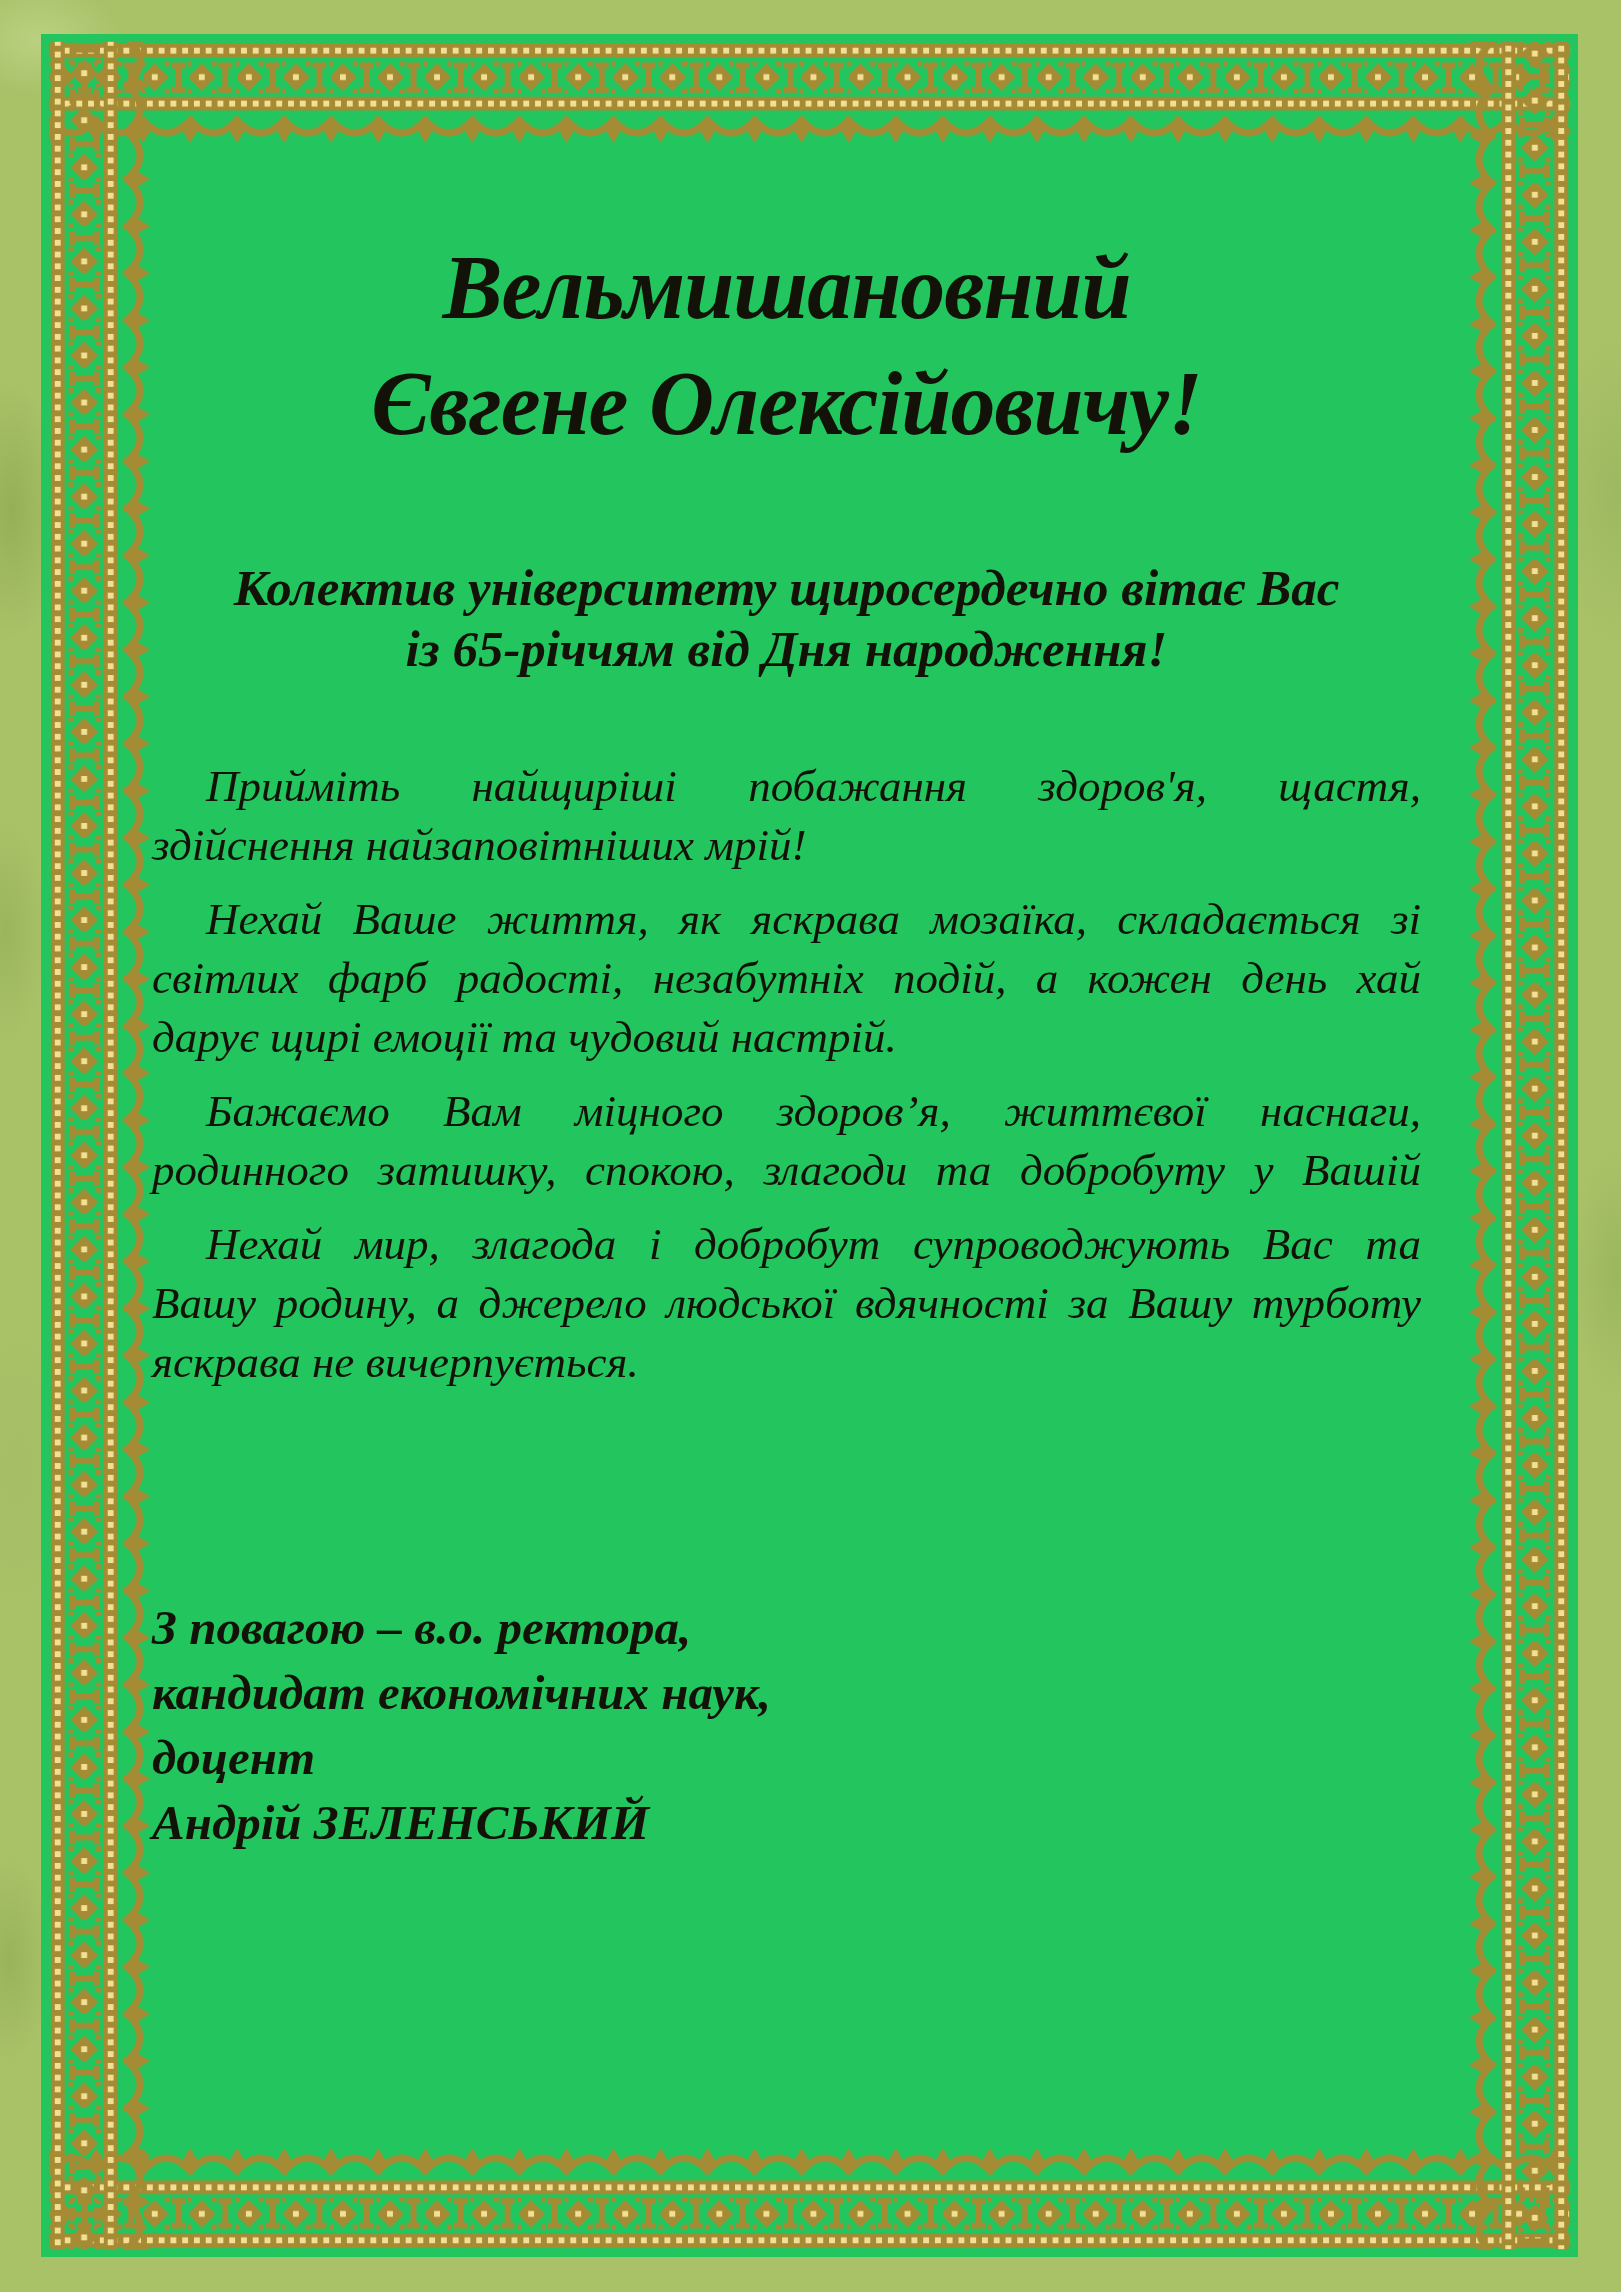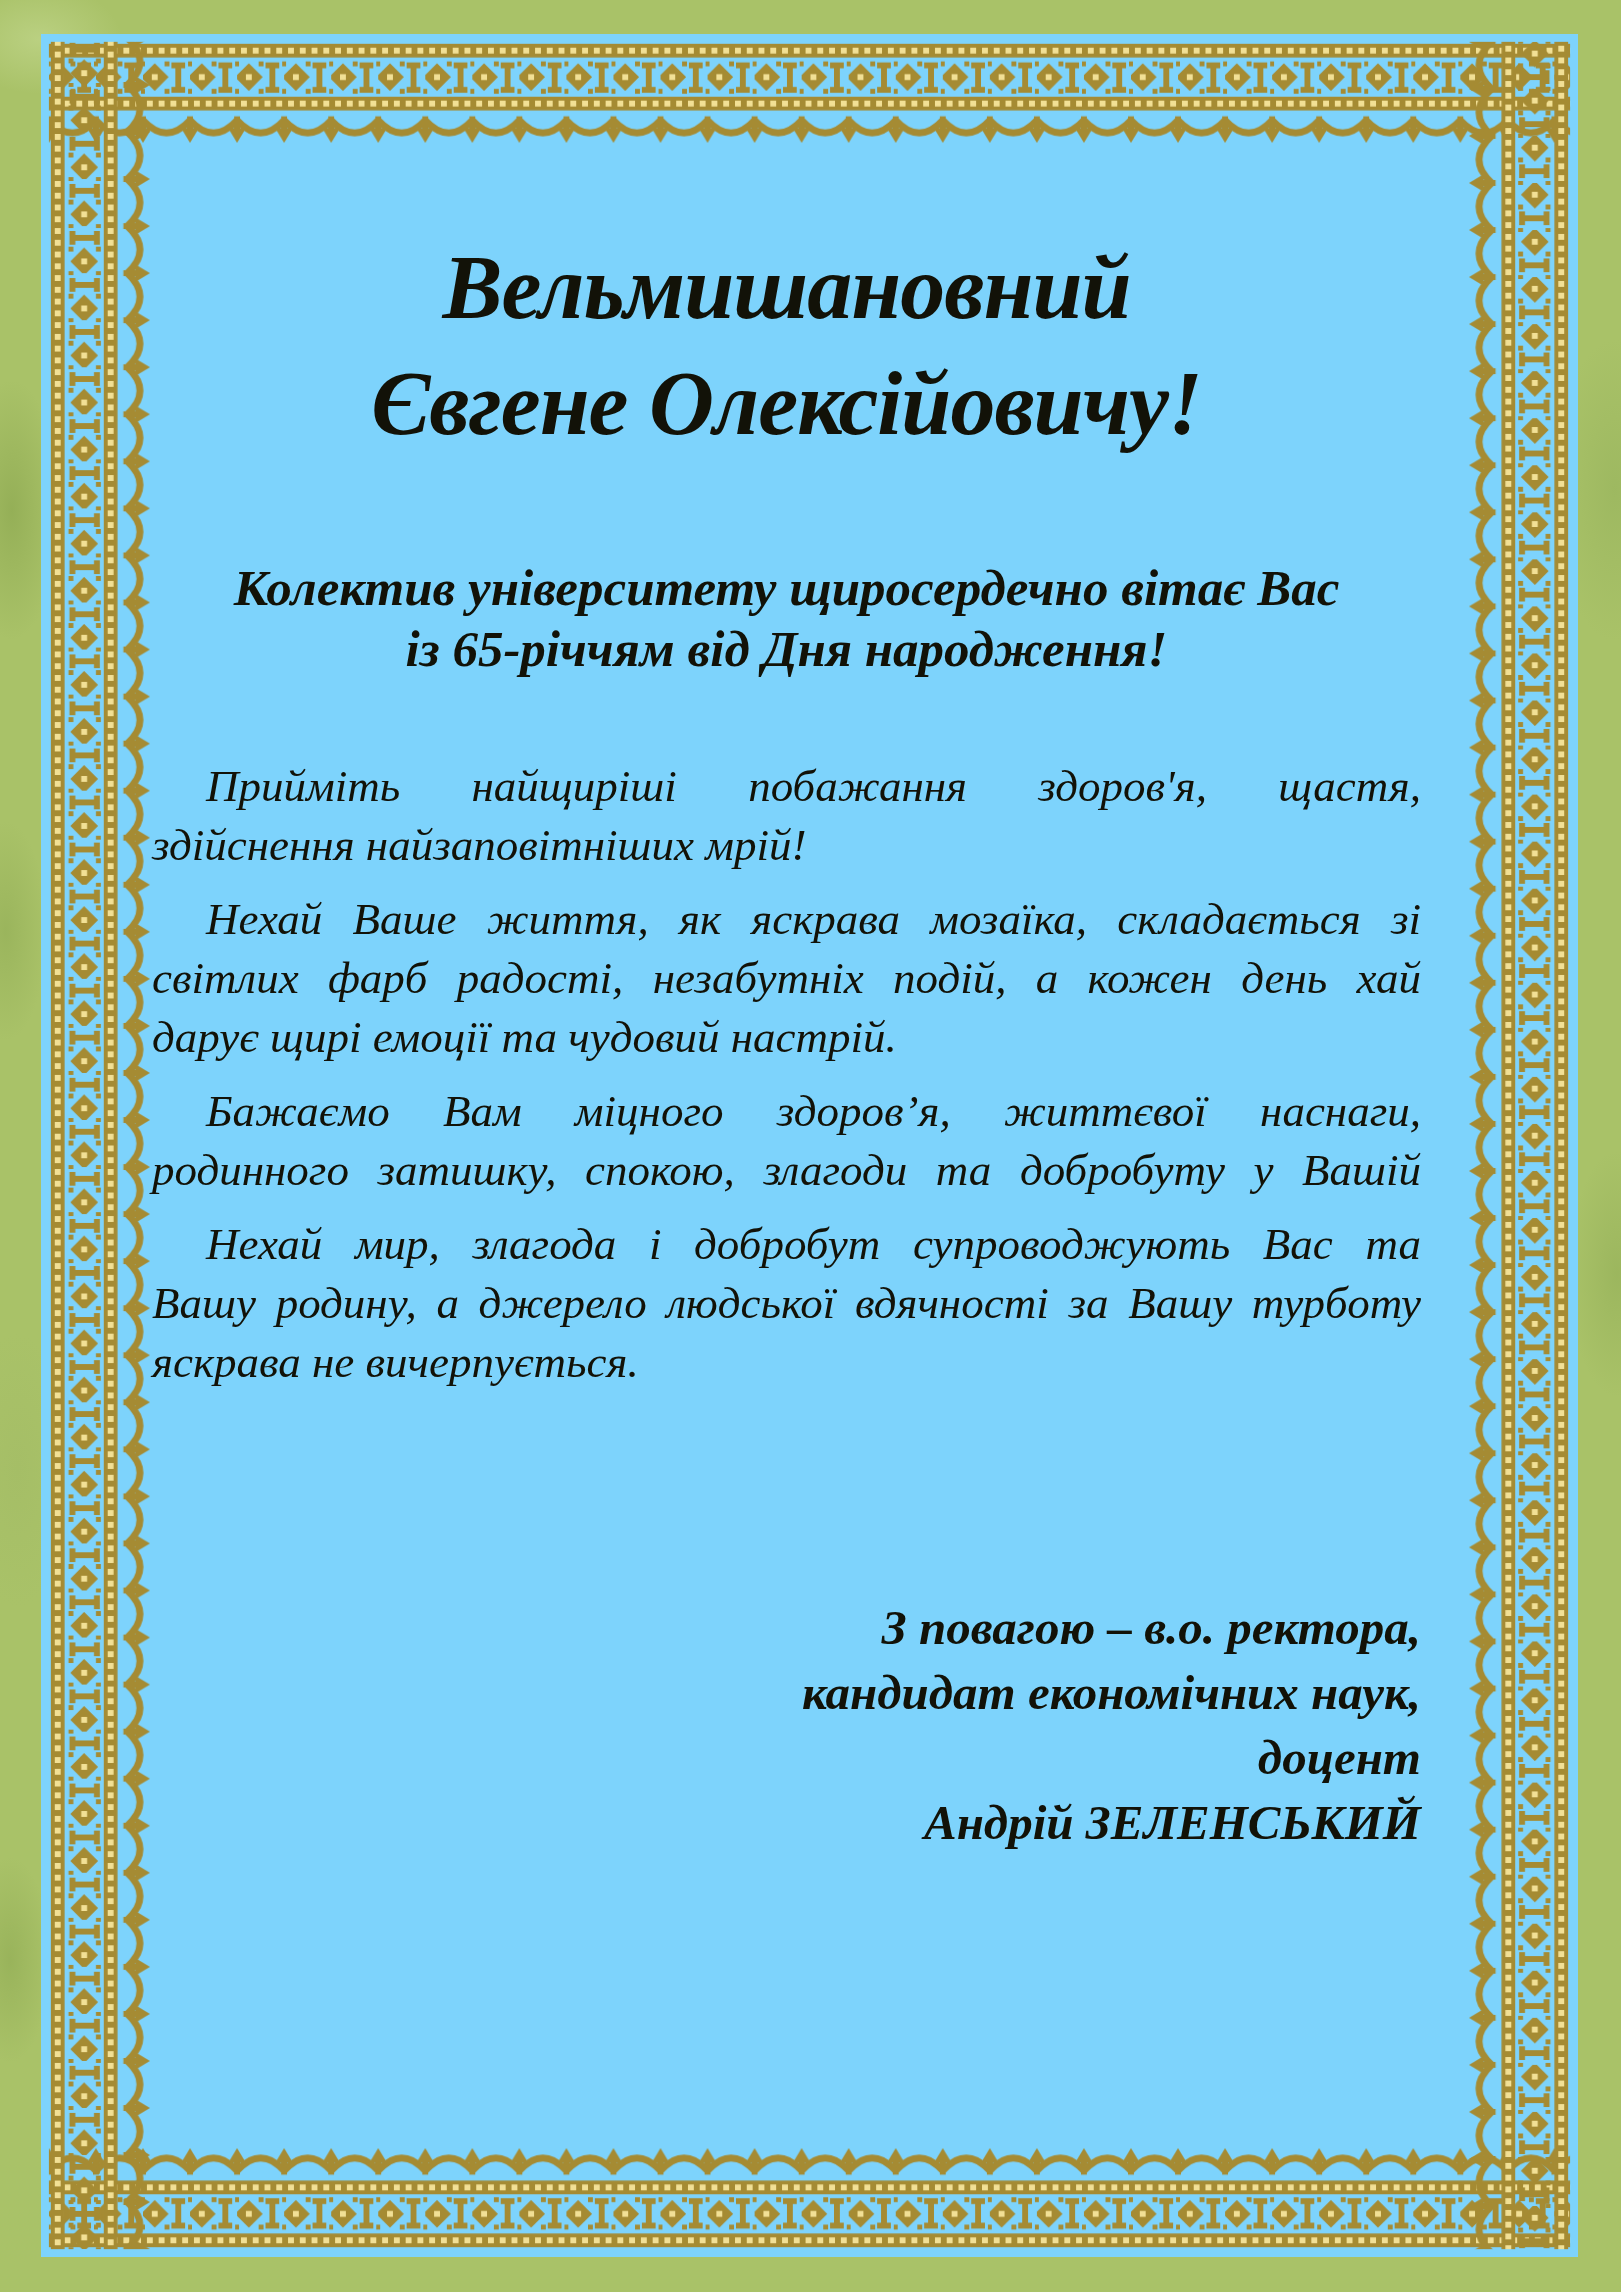--- a/index.html
+++ b/index.html
@@ -26,21 +26,21 @@
       radial-gradient(ellipse 69px 176px at 1617px 1274px, rgba(125,155,70,0.30), rgba(125,155,70,0) 70%);
   }
 
   
   .sheet {
     position: absolute;
     left: 41px;
     top: 34px;
     width: 1537px;
     height: 2223px;
-    background: #7dd3fc;
+    background: #22c55e;
   }
 
   .border-svg {
     position: absolute;
     left: 0;
     top: 0;
     display: block;
   }
 
   .text-layer { position: absolute; inset: 0; color: #121208; }
@@ -86,21 +86,20 @@
 
   .signature {
     position: absolute;
     top: 1561px;
     left: 111px;
     width: 1269px;
     font-weight: bold;
     font-style: italic;
     font-size: 49px;
     line-height: 65px;
-    text-align: right;
   }
 </style>
 </head>
 <body>
 
 <div class="backdrop"></div>
 
 <div class="sheet">
 
   <svg class="border-svg" width="1537" height="2223" viewBox="0 0 1568 2268" aria-hidden="true">

